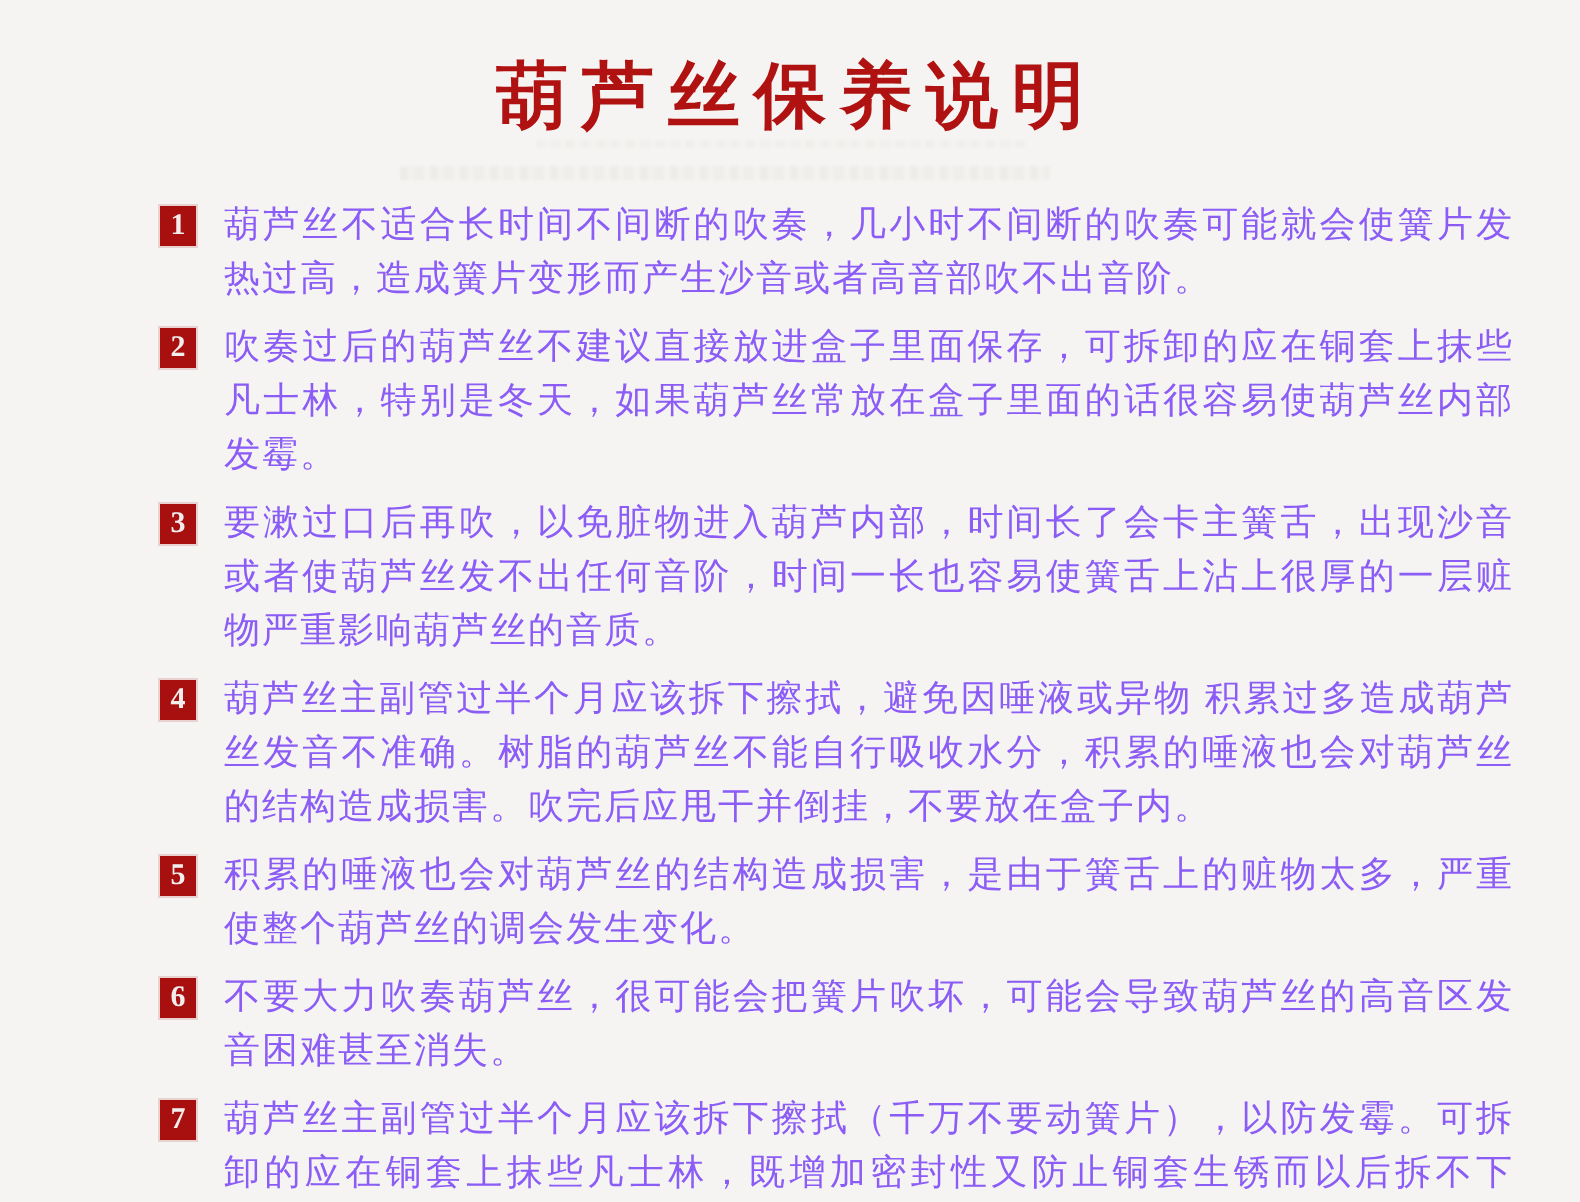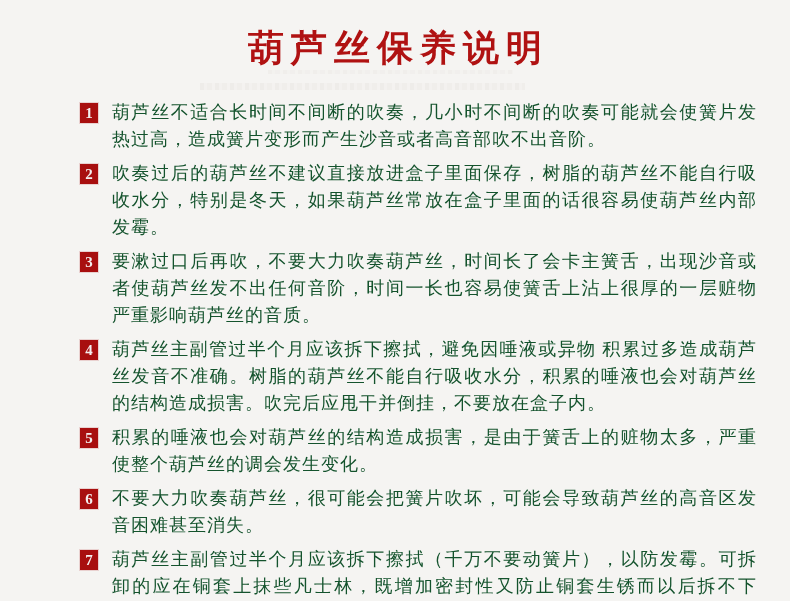--- a/index.html
+++ b/index.html
@@ -79,21 +79,21 @@
     font-weight: bold;
     line-height: 20px;
     text-align: center;
     box-shadow: 0 0 0 1px rgba(168, 15, 15, 0.15);
   }
   .item-text {
     flex: 0 0 auto;
     width: 645px;
     font-size: 18px;
     line-height: 27px;
-    color: #14532d;
+    color: #8b5cf6;
     letter-spacing: 1px;
     text-align: justify;
     white-space: pre-wrap;
   }
 </style>
 </head>
 <body>
 
 <div class="page">
 
@@ -104,26 +104,26 @@
 
   <div class="items">
 
     <div class="item">
       <span class="badge">1</span>
       <span class="item-text">葫芦丝不适合长时间不间断的吹奏，几小时不间断的吹奏可能就会使簧片发热过高，造成簧片变形而产生沙音或者高音部吹不出音阶。</span>
     </div>
 
     <div class="item">
       <span class="badge">2</span>
-      <span class="item-text">吹奏过后的葫芦丝不建议直接放进盒子里面保存，树脂的葫芦丝不能自行吸收水分，特别是冬天，如果葫芦丝常放在盒子里面的话很容易使葫芦丝内部发霉。</span>
+      <span class="item-text">吹奏过后的葫芦丝不建议直接放进盒子里面保存，可拆卸的应在铜套上抹些凡士林，特别是冬天，如果葫芦丝常放在盒子里面的话很容易使葫芦丝内部发霉。</span>
     </div>
 
     <div class="item">
       <span class="badge">3</span>
-      <span class="item-text">要漱过口后再吹，不要大力吹奏葫芦丝，时间长了会卡主簧舌，出现沙音或者使葫芦丝发不出任何音阶，时间一长也容易使簧舌上沾上很厚的一层赃物严重影响葫芦丝的音质。</span>
+      <span class="item-text">要漱过口后再吹，以免脏物进入葫芦内部，时间长了会卡主簧舌，出现沙音或者使葫芦丝发不出任何音阶，时间一长也容易使簧舌上沾上很厚的一层赃物严重影响葫芦丝的音质。</span>
     </div>
 
     <div class="item">
       <span class="badge">4</span>
       <span class="item-text">葫芦丝主副管过半个月应该拆下擦拭，避免因唾液或异物 积累过多造成葫芦丝发音不准确。树脂的葫芦丝不能自行吸收水分，积累的唾液也会对葫芦丝的结构造成损害。吹完后应甩干并倒挂，不要放在盒子内。</span>
     </div>
 
     <div class="item">
       <span class="badge">5</span>
       <span class="item-text">积累的唾液也会对葫芦丝的结构造成损害，是由于簧舌上的赃物太多，严重使整个葫芦丝的调会发生变化。</span>

